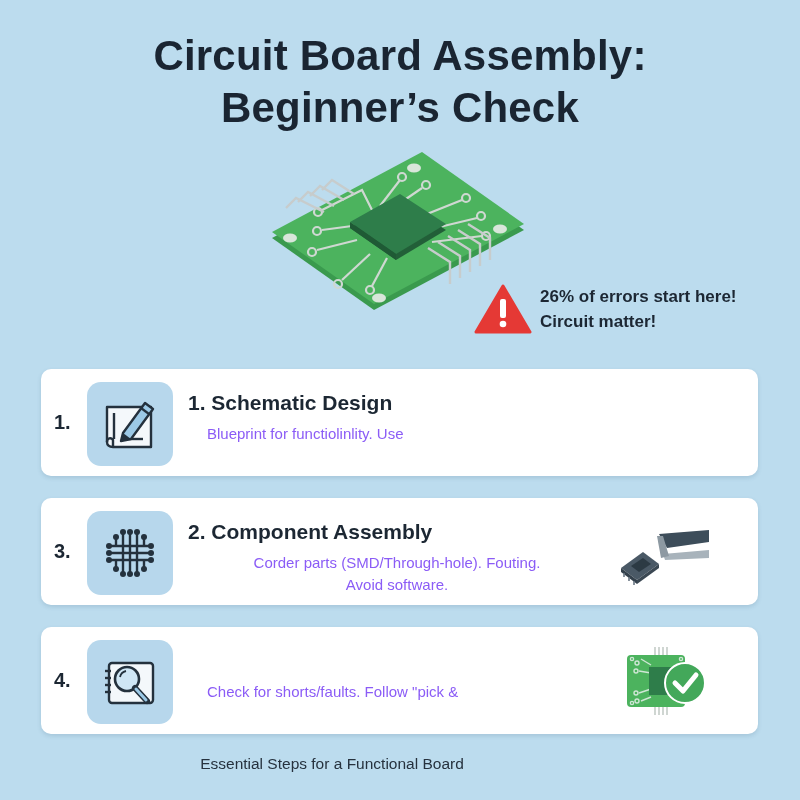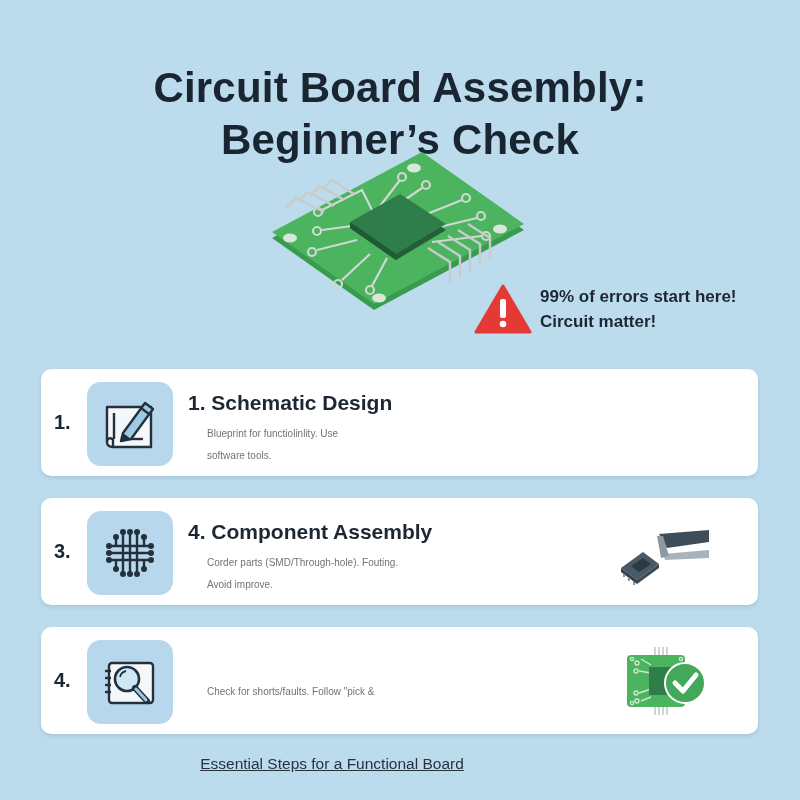--- a/index.html
+++ b/index.html
@@ -6,21 +6,21 @@
     body {
       width: 800px; height: 800px; overflow: hidden;
       background: #bcdcee;
       font-family: "Liberation Sans", "DejaVu Sans", sans-serif;
       color: #1c2733;
       position: relative;
     }
     .title {
       position: absolute; left: 0; top: 30px; width: 800px;
       text-align: center; font-weight: 700; font-size: 42px; line-height: 52px;
-      color: #1a2532; letter-spacing: 0.2px; margin-top: 32px;
+      color: #1a2532; letter-spacing: 0.2px;
     }
     .title span { display: block; }
     .pcb-hero { position: absolute; left: 262px; top: 150px; width: 270px; height: 170px; }
     .callout { position: absolute; left: 474px; top: 283px; display: flex; align-items: center; }
     .callout svg { width: 58px; height: 52px; }
     .callout-text { margin-left: 8px; font-weight: 700; font-size: 17px; line-height: 25px; color: #1c2733; }
     .callout-text span { display: block; }
     .card {
       position: absolute; left: 41px; width: 717px; height: 107px;
       background: #ffffff; border-radius: 10px;
@@ -32,27 +32,27 @@
     .card .tile {
       position: absolute; left: 46px; top: 13px; width: 86px; height: 84px;
       background: #b7d7ec; border-radius: 14px;
       display: flex; align-items: center; justify-content: center;
     }
     .card .tile svg { width: 62px; height: 62px; }
     .card .heading {
       position: absolute; left: 147px; top: 22px; font-weight: 700; font-size: 21px; color: #1c2733;
     }
     .card .desc {
-      position: absolute; left: 166px; top: 54px; width: 300px; font-size: 10px; line-height: 22px; color: #737373;
+      position: absolute; left: 166px; top: 54px; width: 300px; font-size: 15px; line-height: 22px; color: #8b5cf6;
     }
     .card .desc span { display: block; }
     .card .side-art { position: absolute; }
     .footer {
       position: absolute; left: 0; top: 755px; width: 664px; text-align: center;
-      font-size: 15.5px; color: #26323e; text-decoration: underline;
+      font-size: 15.5px; color: #26323e;
     }
   </style>
 </head>
 <body>
 
 <div class="title">
   <span>Circuit Board Assembly:</span>
   <span>Beginner’s Check</span>
 </div>
 
@@ -108,42 +108,41 @@
   </svg>
 </div>
 
 <div class="callout">
   <svg viewBox="0 0 58 52">
     <path d="M29,3 L56,49 L2,49 Z" fill="#e53935" stroke="#e53935" stroke-width="3" stroke-linejoin="round"></path>
     <rect x="26" y="16" width="6" height="19" rx="2" fill="#ffffff"></rect>
     <circle cx="29" cy="41" r="3.3" fill="#ffffff"></circle>
   </svg>
   <div class="callout-text">
-    <span>99% of errors start here!</span>
+    <span>26% of errors start here!</span>
     <span>Circuit matter!</span>
   </div>
 </div>
 
 <div class="card" style="top:369px;">
   <div class="num">1.</div>
   <div class="tile">
     <svg viewBox="0 0 62 62">
       <path d="M8,14 L52,14 L52,54 L14,54 C10,54 8,52 8,49 Z" fill="#f4f8fb" stroke="#24313d" stroke-width="2.4" stroke-linejoin="round"></path>
       <path d="M8,49 C8,45 12,44 14,47 L14,54" fill="none" stroke="#24313d" stroke-width="2.4"></path>
       <line x1="15" y1="20" x2="15" y2="46" stroke="#24313d" stroke-width="2.4"></line>
       <line x1="22" y1="46" x2="44" y2="46" stroke="#24313d" stroke-width="2.4"></line>
       <path d="M24,40 L46,10 L54,16 L32,46 L22,48 Z" fill="#9cc9e6" stroke="#24313d" stroke-width="2.4" stroke-linejoin="round"></path>
       <line x1="42" y1="15" x2="50" y2="21" stroke="#24313d" stroke-width="2.2"></line>
       <path d="M22,48 L24,40 L32,46 Z" fill="#24313d"></path>
     </svg>
   </div>
   <div class="heading">1. Schematic Design</div>
   <div class="desc">
     <span>Blueprint for functiolinlity. Use</span>
-    <span>software tools.</span>
   </div>
 </div>
 
 <div class="card" style="top:498px;">
   <div class="num">3.</div>
   <div class="tile">
     <svg viewBox="0 0 62 62">
       <g stroke="#24313d" stroke-width="2.4" fill="none">
         <line x1="10" y1="24" x2="52" y2="24"></line>
         <line x1="10" y1="31" x2="52" y2="31"></line>
@@ -169,24 +168,24 @@
         <circle cx="24" cy="52" r="3"></circle>
           <circle cx="31" cy="52" r="3"></circle>
           <circle cx="38" cy="52" r="3"></circle>
         <circle cx="17" cy="15" r="3"></circle>
           <circle cx="45" cy="15" r="3"></circle>
         <circle cx="17" cy="47" r="3"></circle>
           <circle cx="45" cy="47" r="3"></circle>
       </g>
     </svg>
   </div>
-  <div class="heading">4. Component Assembly</div>
-  <div class="desc" style="width:380px;">
+  <div class="heading">2. Component Assembly</div>
+  <div class="desc" style="width:380px;text-align:center;">
     <span>Corder parts (SMD/Through-hole). Fouting.</span>
-    <span>Avoid improve.</span>
+    <span>Avoid software.</span>
   </div>
   <div class="side-art" style="left:572px; top:18px;">
     <svg viewBox="0 0 100 70" width="100" height="70">
       <polygon points="46,18 96,14 96,26 54,32" fill="#3d4d5a"></polygon>
       <polygon points="50,38 96,34 96,42 52,44" fill="#a8b3bb"></polygon>
       <polygon points="44,20 50,20 56,40 48,42" fill="#8d99a2"></polygon>
       <g>
         <polygon points="8,52 30,36 46,48 24,64" fill="#4a5966"></polygon>
         <polygon points="8,52 24,64 24,68 8,56" fill="#34414c"></polygon>
         <polygon points="24,64 46,48 46,52 24,68" fill="#3b4853"></polygon>

